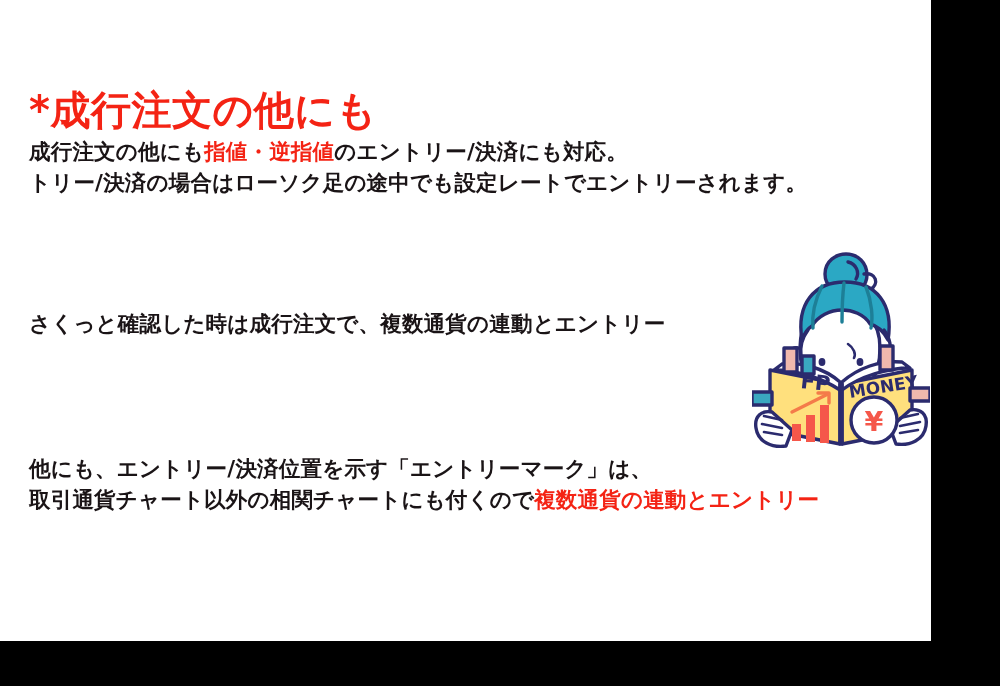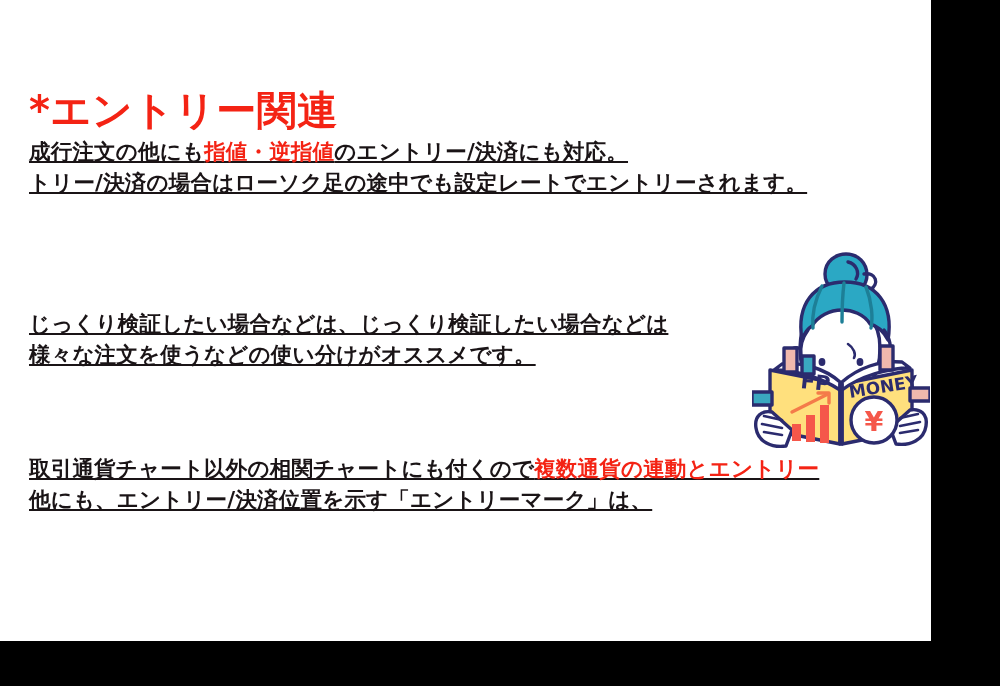--- a/index.html
+++ b/index.html
@@ -62,55 +62,54 @@
     font-weight: bold;
     color: #1a1416;
     line-height: 31px;
     letter-spacing: 0.2px;
     white-space: nowrap;
   }
   .para-1 { top: 136px; }
   .para-2 { top: 308px; }
   .para-3 { top: 453px; }
 
-  .line { display: block; text-decoration: underline; }
+  .line { display: block; }
   .hl { color: #f42314; }
 
   
   .illustration {
     position: absolute;
     left: 752px;
     top: 252px;
     width: 178px;
     height: 202px;
   }
   .illustration svg { display: block; width: 100%; height: 100%; }
 </style>
 </head>
 <body>
 
 <div id="page">
 
   <div class="content">
 
-    <h1 class="page-title">*エントリー関連</h1>
+    <h1 class="page-title">*成行注文の他にも</h1>
 
     <div class="para para-1">
       <span class="line"><span>成行注文の他にも</span><span class="hl">指値・逆指値</span><span>のエントリー/決済にも対応。</span></span>
       <span class="line"><span>トリー/決済の場合はローソク足の途中でも設定レートでエントリーされます。</span></span>
     </div>
 
     <div class="para para-2">
-      <span class="line"><span>じっくり検証したい場合などは、じっくり検証したい場合などは</span></span>
-      <span class="line"><span>様々な注文を使うなどの使い分けがオススメです。</span></span>
+      <span class="line"><span>さくっと確認した時は成行注文で、複数通貨の連動とエントリー</span></span>
     </div>
 
     <div class="para para-3">
+      <span class="line"><span>他にも、エントリー/決済位置を示す「エントリーマーク」は、</span></span>
       <span class="line"><span>取引通貨チャート以外の相関チャートにも付くので</span><span class="hl">複数通貨の連動とエントリー</span></span>
-      <span class="line"><span>他にも、エントリー/決済位置を示す「エントリーマーク」は、</span></span>
     </div>
 
     <div class="illustration">
       <svg viewBox="0 0 178 202" xmlns="http://www.w3.org/2000/svg">
         <g fill="none" stroke="#2b2b6e" stroke-width="3.4" stroke-linecap="round" stroke-linejoin="round">
 
           <path d="M48 96 C48 70 62 54 88 54 C114 54 128 70 128 96
                    C128 112 124 124 118 132 L58 132 C52 124 48 112 48 96 Z" fill="#ffffff"></path>
 
           <path d="M46 96 C38 94 36 104 42 109" fill="#ffffff"></path>

